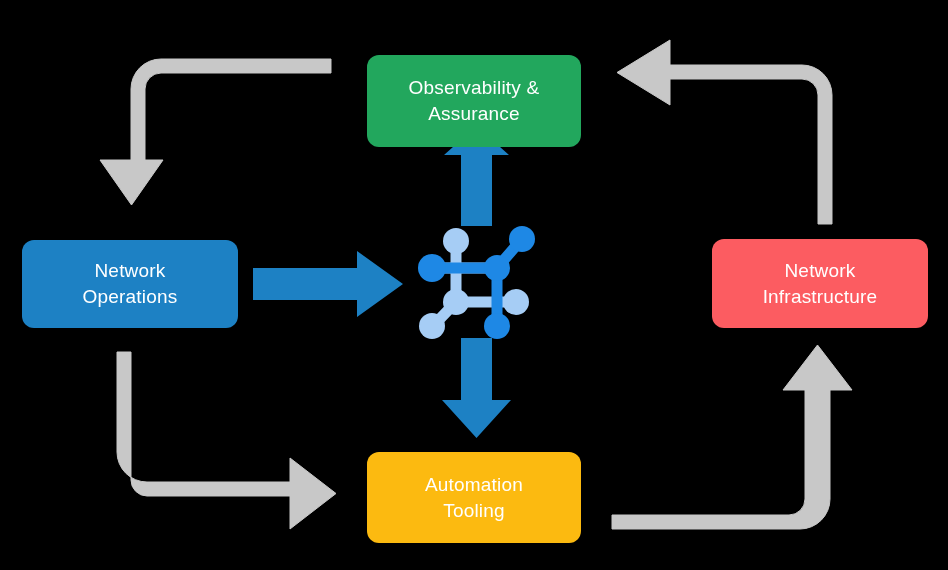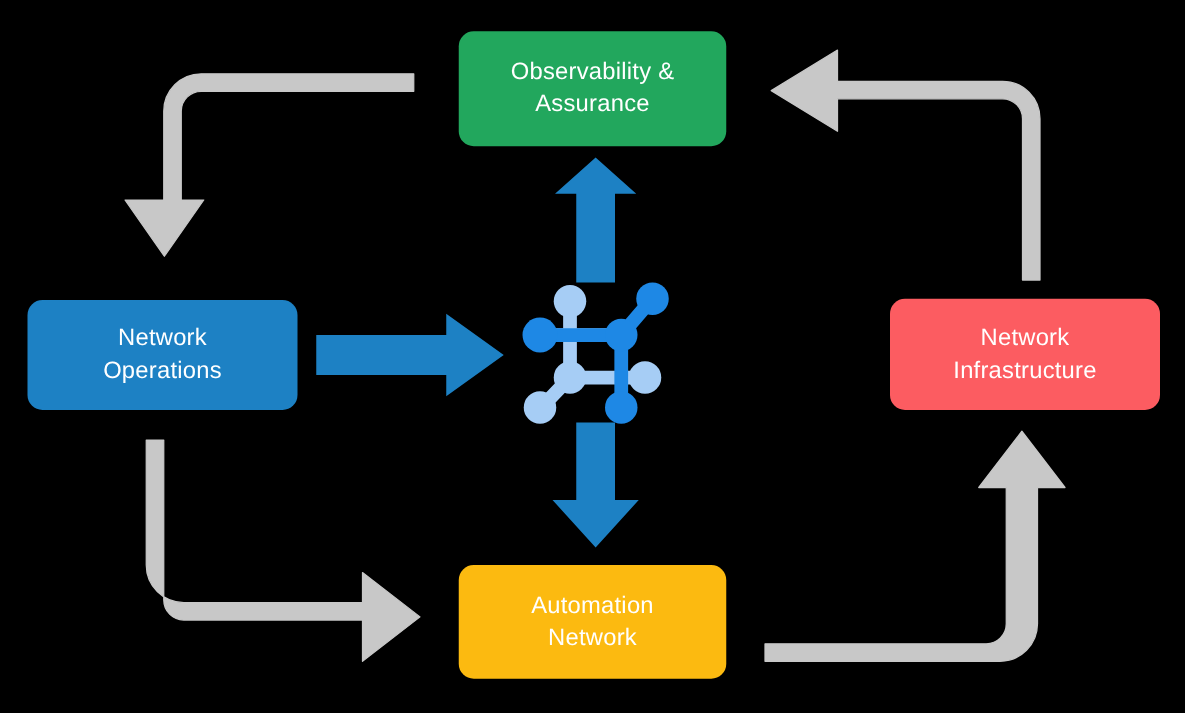--- a/index.html
+++ b/index.html
@@ -200,33 +200,33 @@
 
       <g fill="#1E88E5">
         <circle cx="432" cy="268" r="14"></circle>
         <circle cx="497" cy="268" r="13"></circle>
         <circle cx="522" cy="239" r="13"></circle>
         <circle cx="497" cy="326" r="13"></circle>
       </g>
     </g>
   </svg>
 
-  <div class="node-box" id="box-observability" style="background:#22A75D;">
+  <div class="node-box" id="box-observability" style="background:#22A75D;margin-top:30px;">
     <span>Observability &amp;
 Assurance</span>
   </div>
 
   <div class="node-box" id="box-network-operations" style="background:#1D81C4;">
     <span>Network
 Operations</span>
   </div>
 
   <div class="node-box" id="box-network-infrastructure" style="background:#FC5C61;">
     <span>Network
 Infrastructure</span>
   </div>
 
   <div class="node-box" id="box-automation-tooling" style="background:#FCBA10;">
     <span>Automation
-Network</span>
+Tooling</span>
   </div>
 
 </div>
 
 </body></html>

